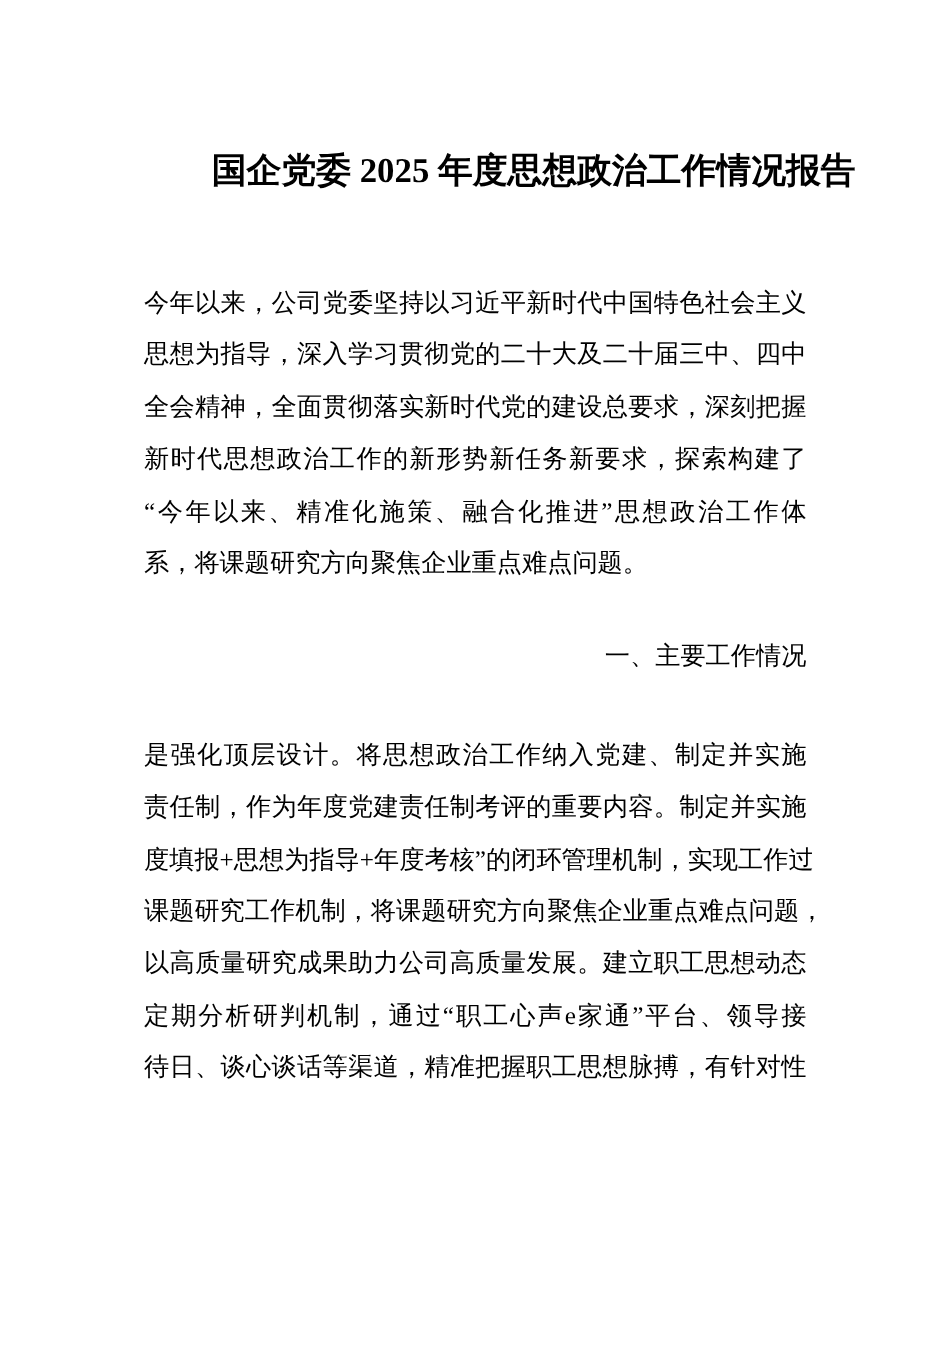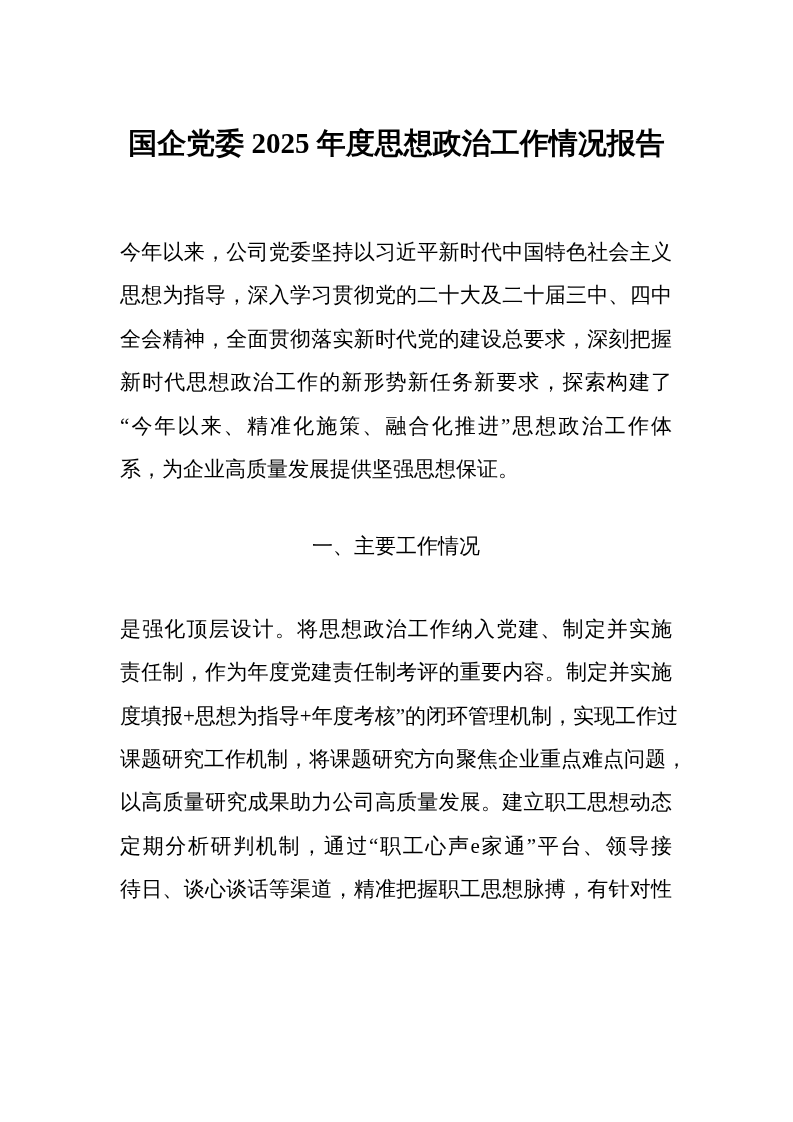--- a/index.html
+++ b/index.html
@@ -11,21 +11,21 @@
     position: relative;
     width: 793px;
     height: 1122px;
     background: #ffffff;
     overflow: hidden;
     font-family: "Liberation Serif", "DejaVu Serif", serif;
     color: #000000;
   }
   .doc-title {
     margin: 124px 80px 0 80px;
-    text-align: center;
+    text-align: right;
     font-size: 29px;
     font-weight: bold;
     line-height: 38px;
     white-space: nowrap;
   }
   .content {
     margin-left: 120px;
     margin-right: 121px; 
   }
   .para {
@@ -43,42 +43,42 @@
     text-align-last: left;
   }
   .intro-para {
     margin-top: 69px;
   }
   .section-heading {
     margin-top: 34px;
     font-size: 21px;
     line-height: 43.4px;
     font-weight: normal;
-    text-align: center;
+    text-align: right;
   }
   .section-para {
     margin-top: 39px;
   }
 </style>
 </head>
 <body>
 
 <div class="page">
 
   <h1 class="doc-title">国企党委 2025 年度思想政治工作情况报告</h1>
 
   <div class="content">
 
     <div class="para intro-para">
       <div class="line">今年以来，公司党委坚持以习近平新时代中国特色社会主义</div>
       <div class="line">思想为指导，深入学习贯彻党的二十大及二十届三中、四中</div>
       <div class="line">全会精神，全面贯彻落实新时代党的建设总要求，深刻把握</div>
       <div class="line">新时代思想政治工作的新形势新任务新要求，探索构建了</div>
       <div class="line">“今年以来、精准化施策、融合化推进”思想政治工作体</div>
-      <div class="line para-end">系，为企业高质量发展提供坚强思想保证。</div>
+      <div class="line para-end">系，将课题研究方向聚焦企业重点难点问题。</div>
     </div>
 
     <div class="section-heading">一、主要工作情况</div>
 
     <div class="para section-para">
       <div class="line">是强化顶层设计。将思想政治工作纳入党建、制定并实施</div>
       <div class="line">责任制，作为年度党建责任制考评的重要内容。制定并实施</div>
       <div class="line">度填报+思想为指导+年度考核”的闭环管理机制，实现工作过</div>
       <div class="line">课题研究工作机制，将课题研究方向聚焦企业重点难点问题，</div>
       <div class="line">以高质量研究成果助力公司高质量发展。建立职工思想动态</div>

